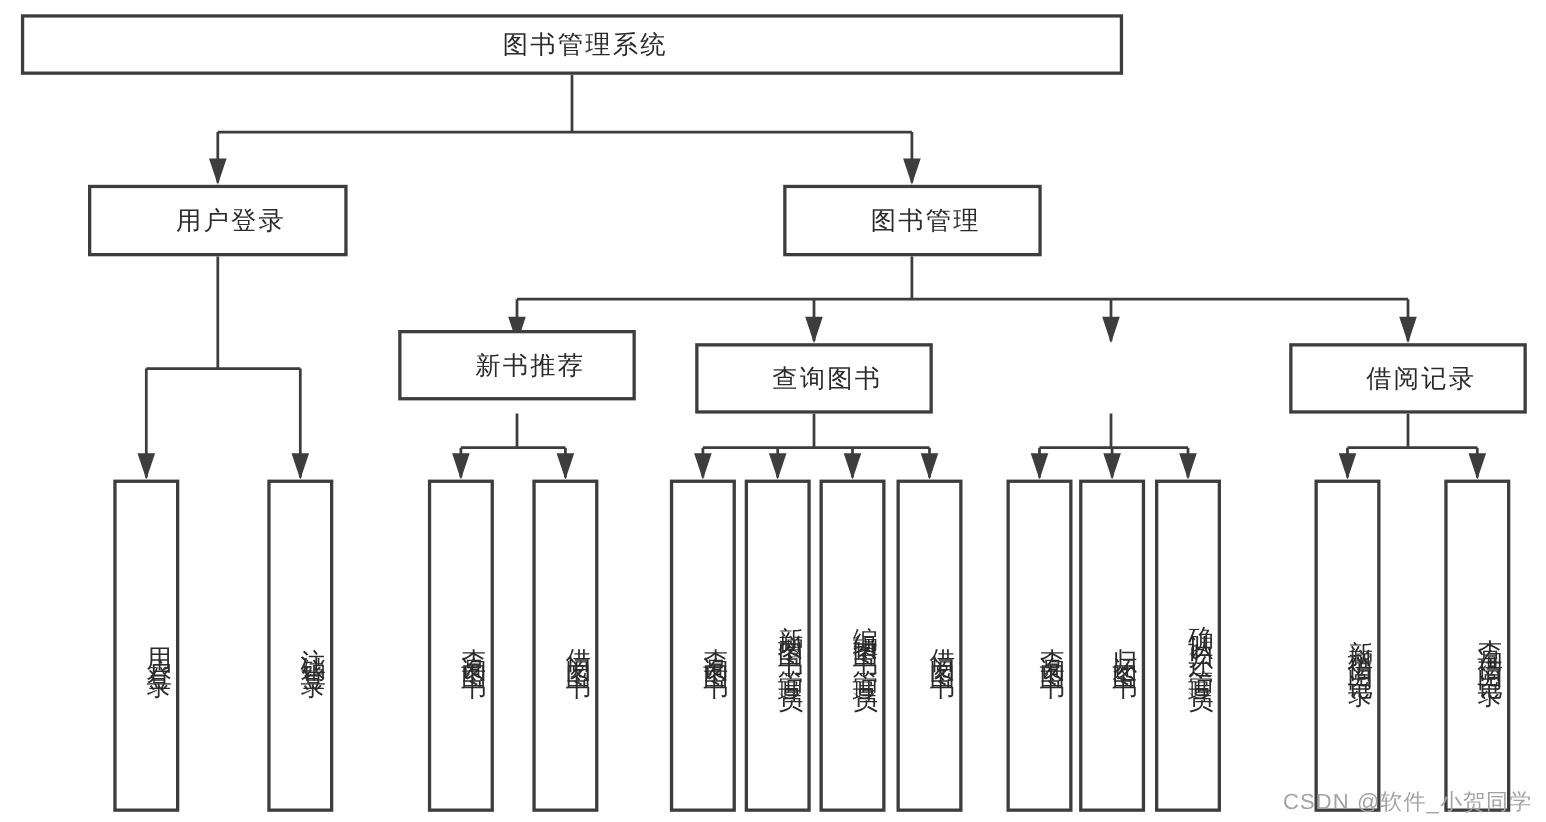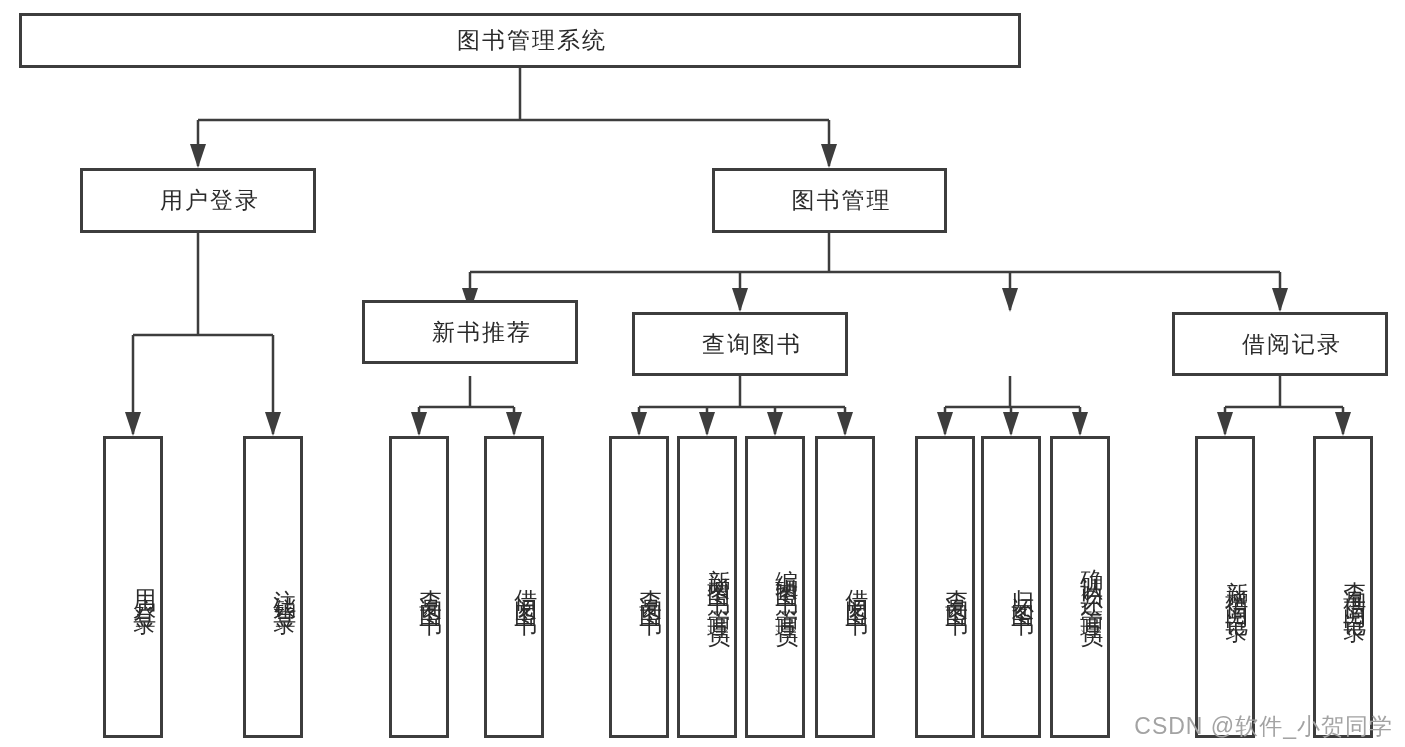--- a/index.html
+++ b/index.html
@@ -32,21 +32,21 @@
     text-orientation:mixed;
     font-size:23px;
     letter-spacing:8px;
     line-height:1.15;
     color:#2b2b2b;
   }
   .watermark{
     position:absolute;
     right:12px;
     bottom:5px;
-    font-size:23px;
+    font-size:20px;
     letter-spacing:1px;
     color:#a3a3a3;
     z-index:5;
     white-space:nowrap;
   }
 </style>
 </head>
 <body>
 
 <div class="canvas">

